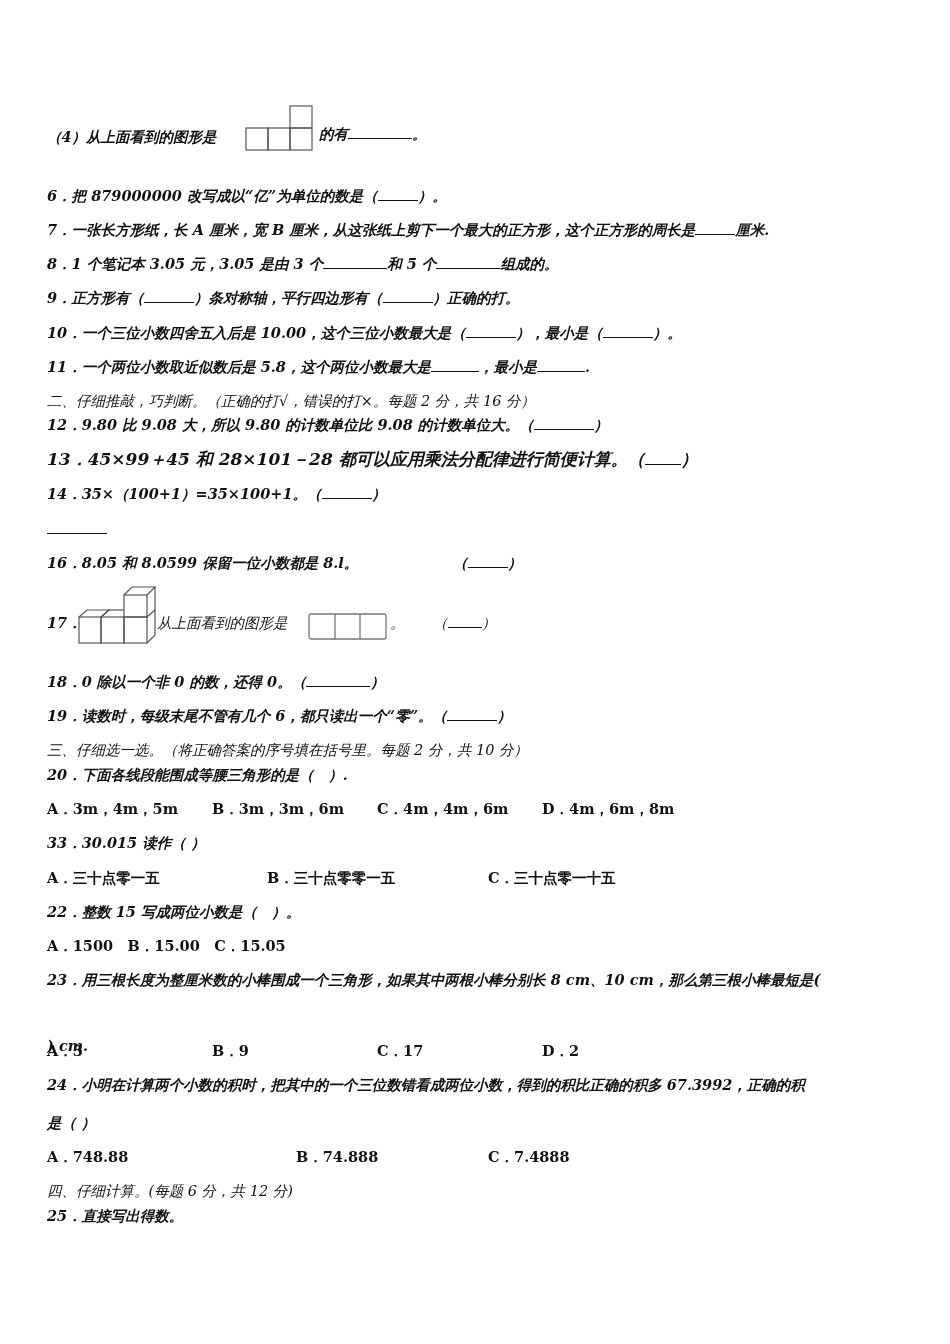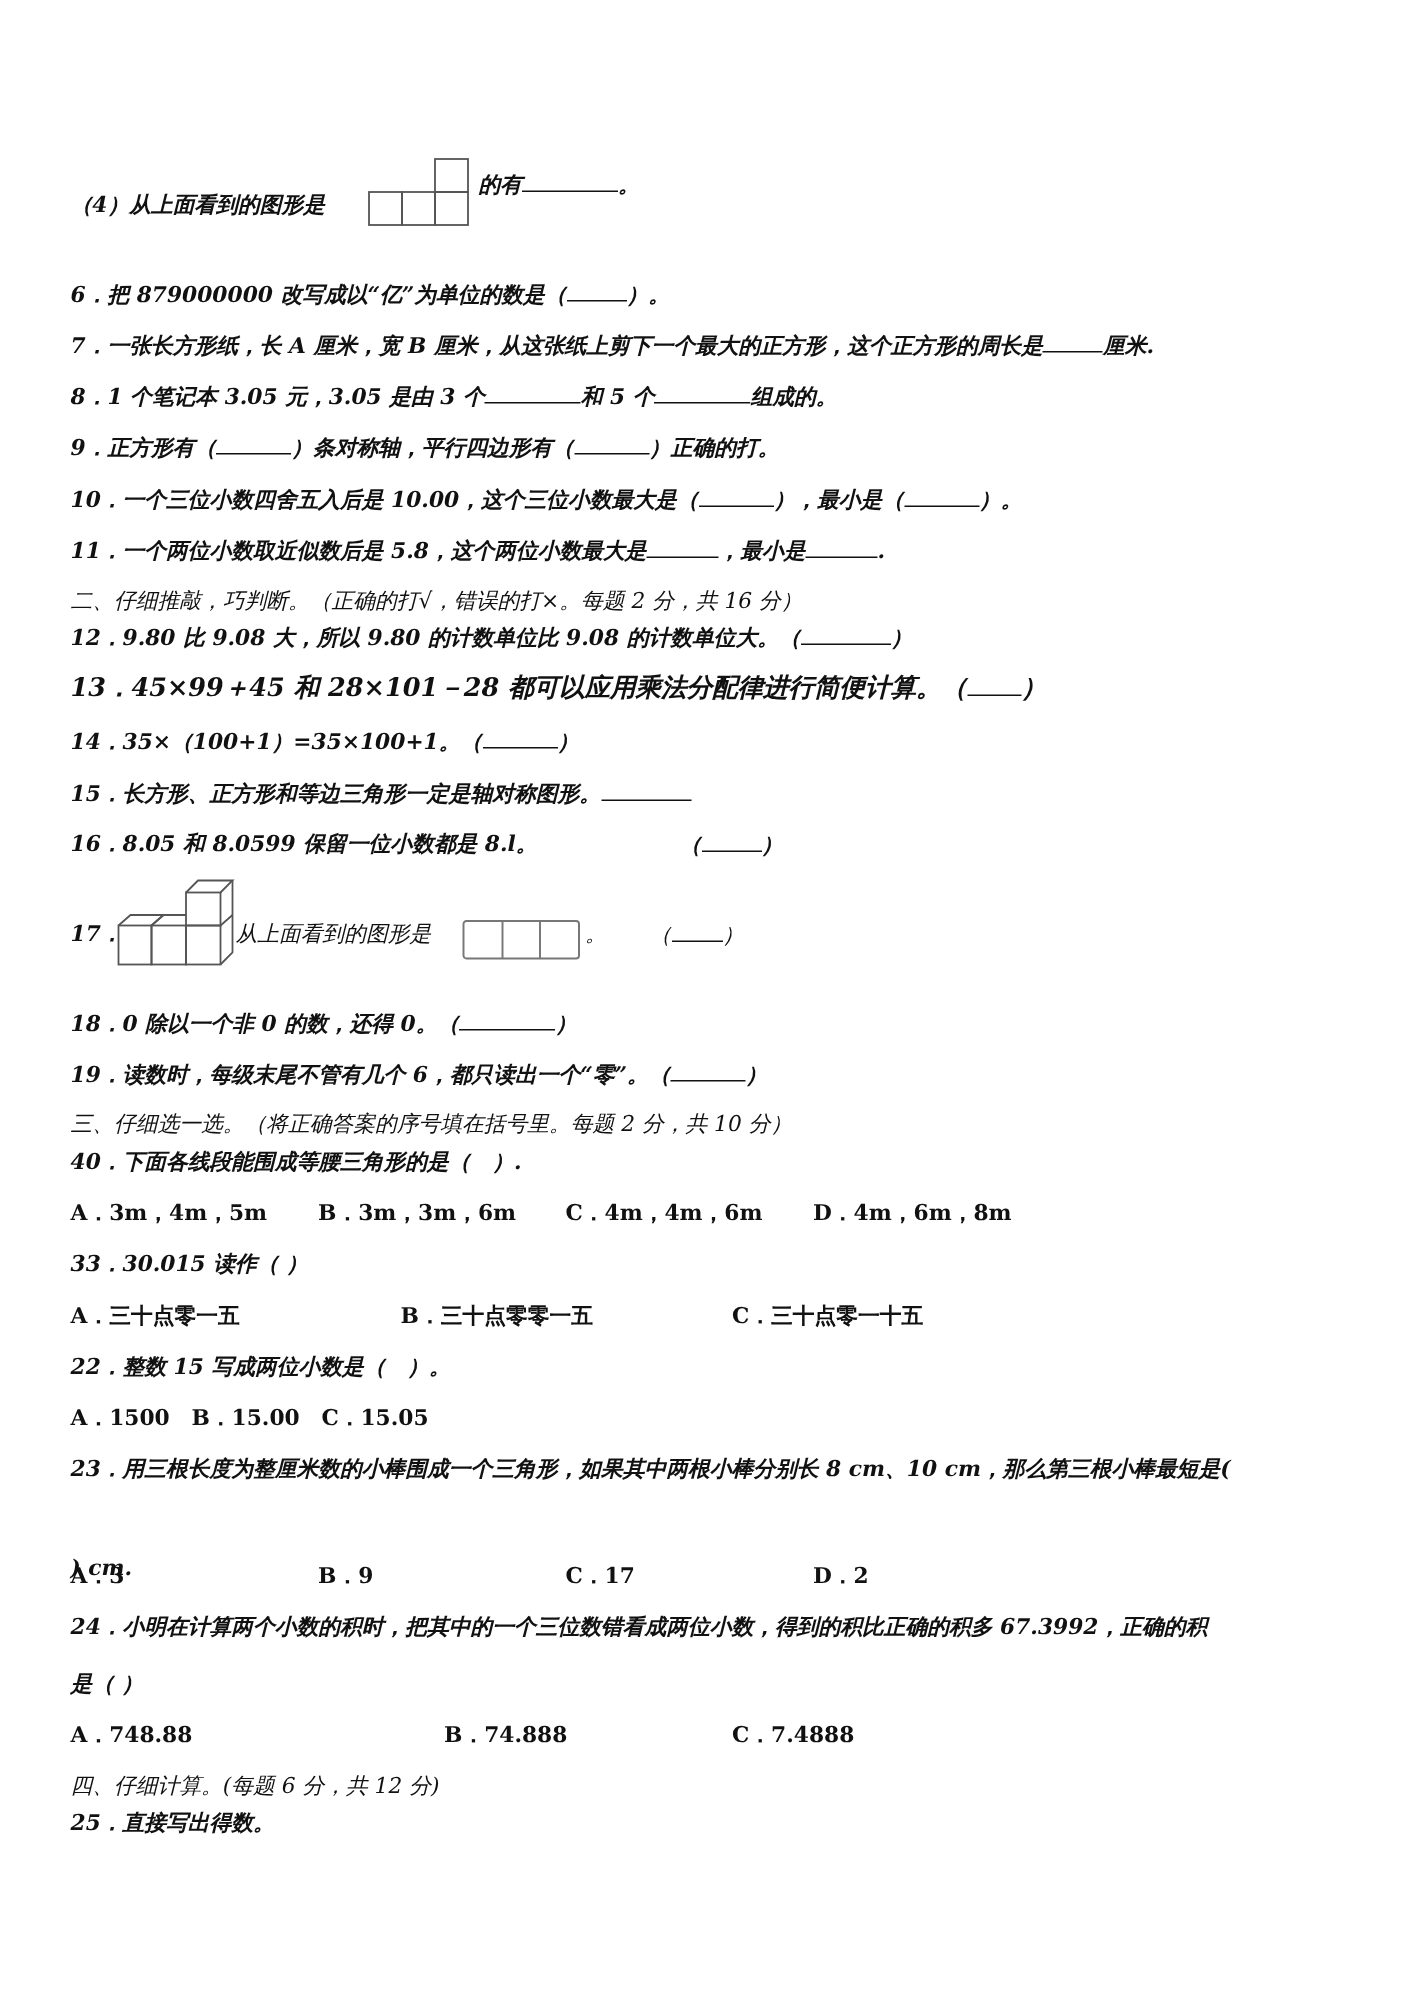--- a/index.html
+++ b/index.html
@@ -20,21 +20,21 @@
 
 <div class="line b" style="top:127px;">
   <span>（4）从上面看到的图形是</span>
 </div>
 <svg style="left:245px; top:104px;" width="68" height="47">
   <rect x="1" y="24" width="22" height="22" fill="none" stroke="#555" stroke-width="1.2"></rect>
   <rect x="23" y="24" width="22" height="22" fill="none" stroke="#555" stroke-width="1.2"></rect>
   <rect x="45" y="24" width="22" height="22" fill="none" stroke="#555" stroke-width="1.2"></rect>
   <rect x="45" y="2" width="22" height="22" fill="none" stroke="#555" stroke-width="1.2"></rect>
 </svg>
-<div class="line b" style="left:319px; top:113px;">
+<div class="line b" style="left:319px; top:124px;">
   <span>的有</span><span class="blank" style="width:64px"></span><span>。</span>
 </div>
 
 <div class="line b" style="top:186px;">
   <span>6．把 879000000 改写成以“亿”为单位的数是（</span><span class="blank" style="width:40px"></span><span>）。</span>
 </div>
 
 <div class="line b" style="top:220px;">
   <span>7．一张长方形纸，长 A 厘米，宽 B 厘米，从这张纸上剪下一个最大的正方形，这个正方形的周长是</span><span class="blank" style="width:40px"></span><span>厘米.</span>
 </div>
@@ -63,21 +63,21 @@
 
 <div class="line b big" style="top:449px;">
   <span>13．45×99＋45 和 28×101－28 都可以应用乘法分配律进行简便计算。（</span><span class="blank" style="width:36px"></span><span>）</span>
 </div>
 
 <div class="line b" style="top:484px;">
   <span>14．35×（100+1）=35×100+1。（</span><span class="blank" style="width:50px"></span><span>）</span>
 </div>
 
 <div class="line b" style="top:519px;">
-  <span>15．长方形、正方形和等边三角形一定是轴对称图形。</span><span class="blank" style="width:60px"></span>
+  <span class="blank" style="width:60px"></span>
 </div>
 
 <div class="line b" style="top:553px;">
   <span>16．8.05 和 8.0599 保留一位小数都是 8.l。</span>
 </div>
 <div class="line b" style="left:453px; top:553px;">
   <span>（</span><span class="blank" style="width:40px"></span><span>）</span>
 </div>
 
 <div class="line b" style="top:613px;">17．</div>
@@ -116,21 +116,21 @@
 <div class="line b" style="top:672px;">
   <span>18．0 除以一个非 0 的数，还得 0。（</span><span class="blank" style="width:64px"></span><span>）</span>
 </div>
 
 <div class="line b" style="top:706px;">
   <span>19．读数时，每级末尾不管有几个 6，都只读出一个“零”。（</span><span class="blank" style="width:50px"></span><span>）</span>
 </div>
 
 <div class="line" style="top:740px;">三、仔细选一选。（将正确答案的序号填在括号里。每题 2 分，共 10 分）</div>
 
-<div class="line b" style="top:765px;">40．下面各线段能围成等腰三角形的是（　）.</div>
+<div class="line b" style="top:765px;">20．下面各线段能围成等腰三角形的是（　）.</div>
 <div class="opt" style="left:47px; top:799px;">A．3m，4m，5m</div>
 <div class="opt" style="left:212px; top:799px;">B．3m，3m，6m</div>
 <div class="opt" style="left:377px; top:799px;">C．4m，4m，6m</div>
 <div class="opt" style="left:542px; top:799px;">D．4m，6m，8m</div>
 
 <div class="line b" style="top:833px;">33．30.015 读作（ ）</div>
 <div class="opt" style="left:47px; top:868px;">A．三十点零一五</div>
 <div class="opt" style="left:267px; top:868px;">B．三十点零零一五</div>
 <div class="opt" style="left:488px; top:868px;">C．三十点零一十五</div>
 

